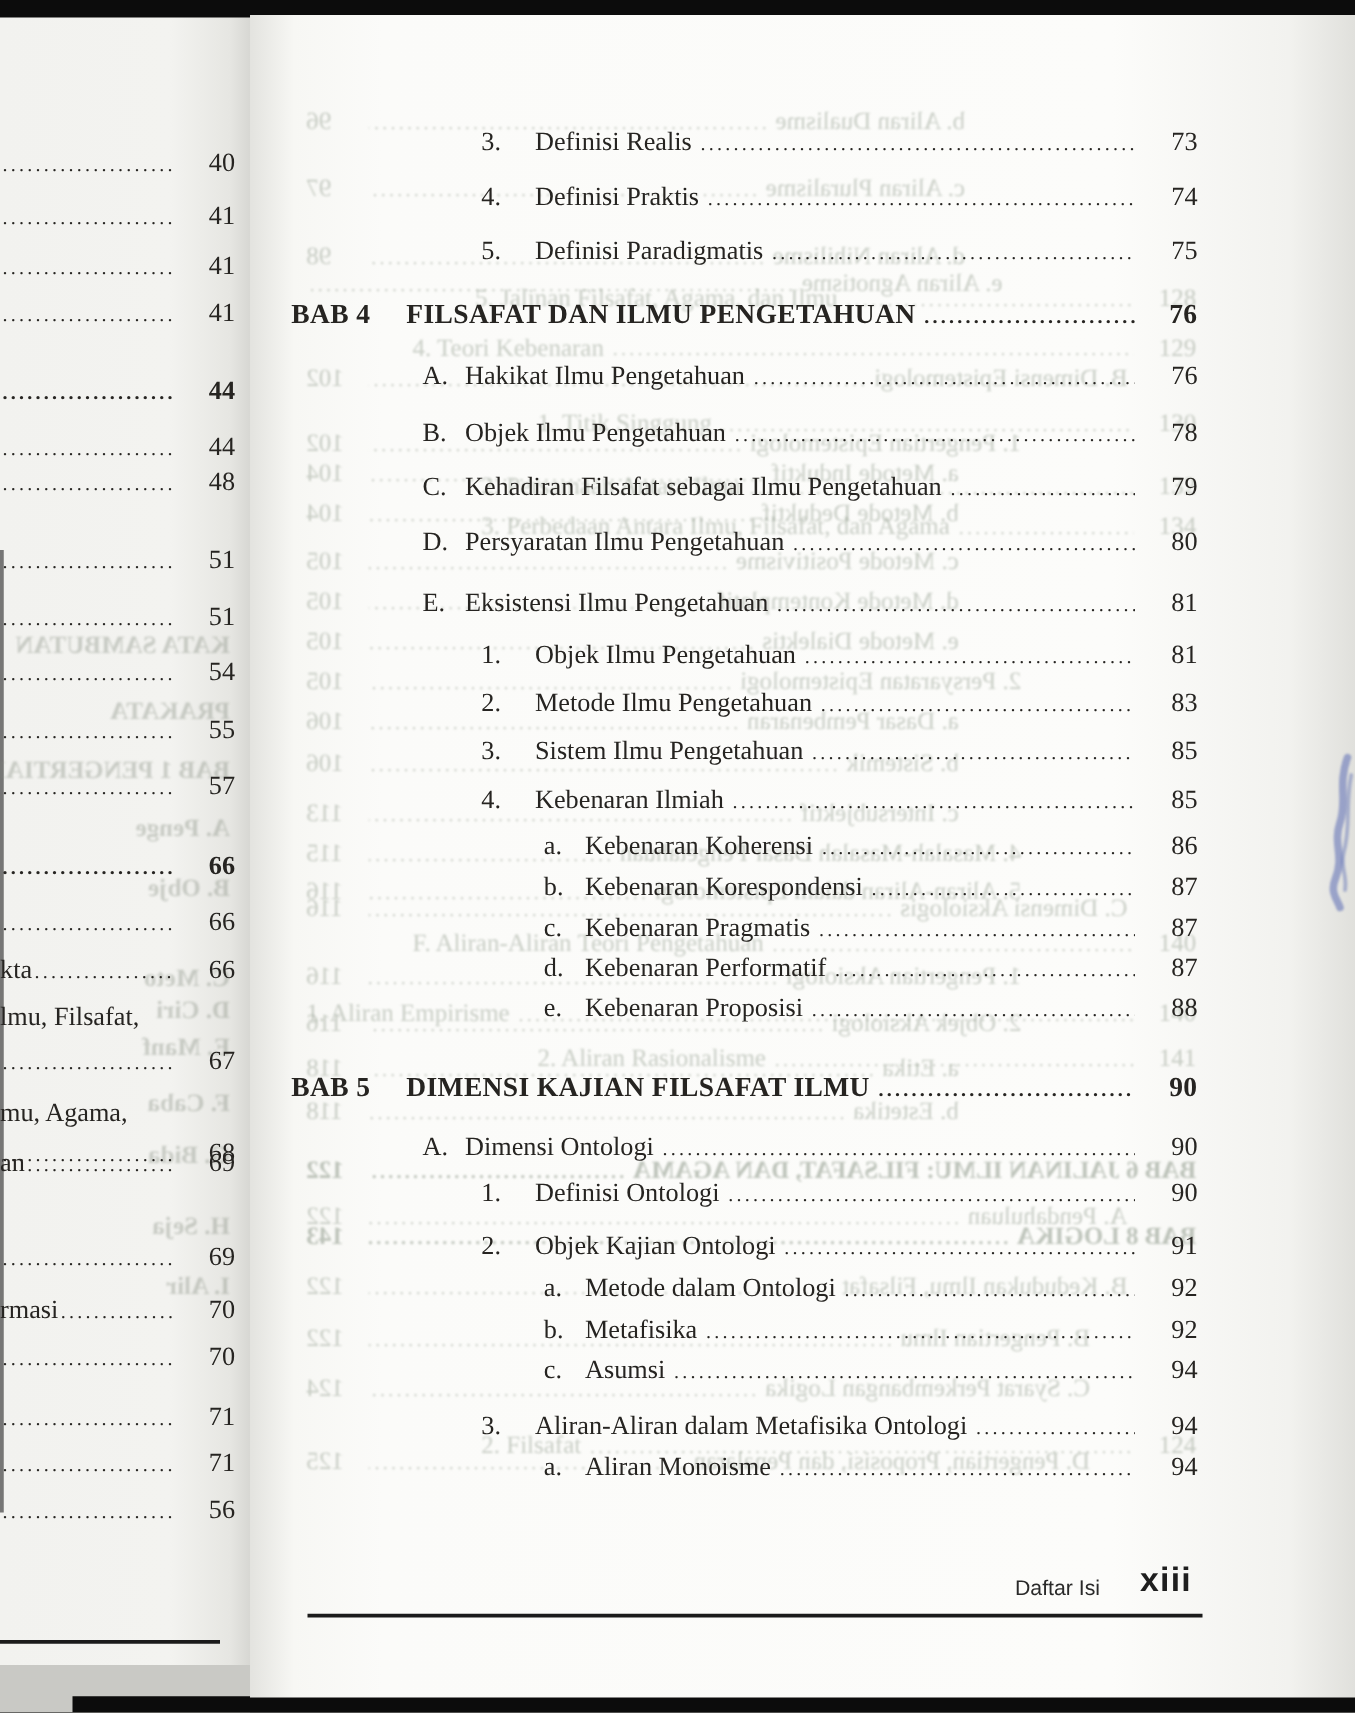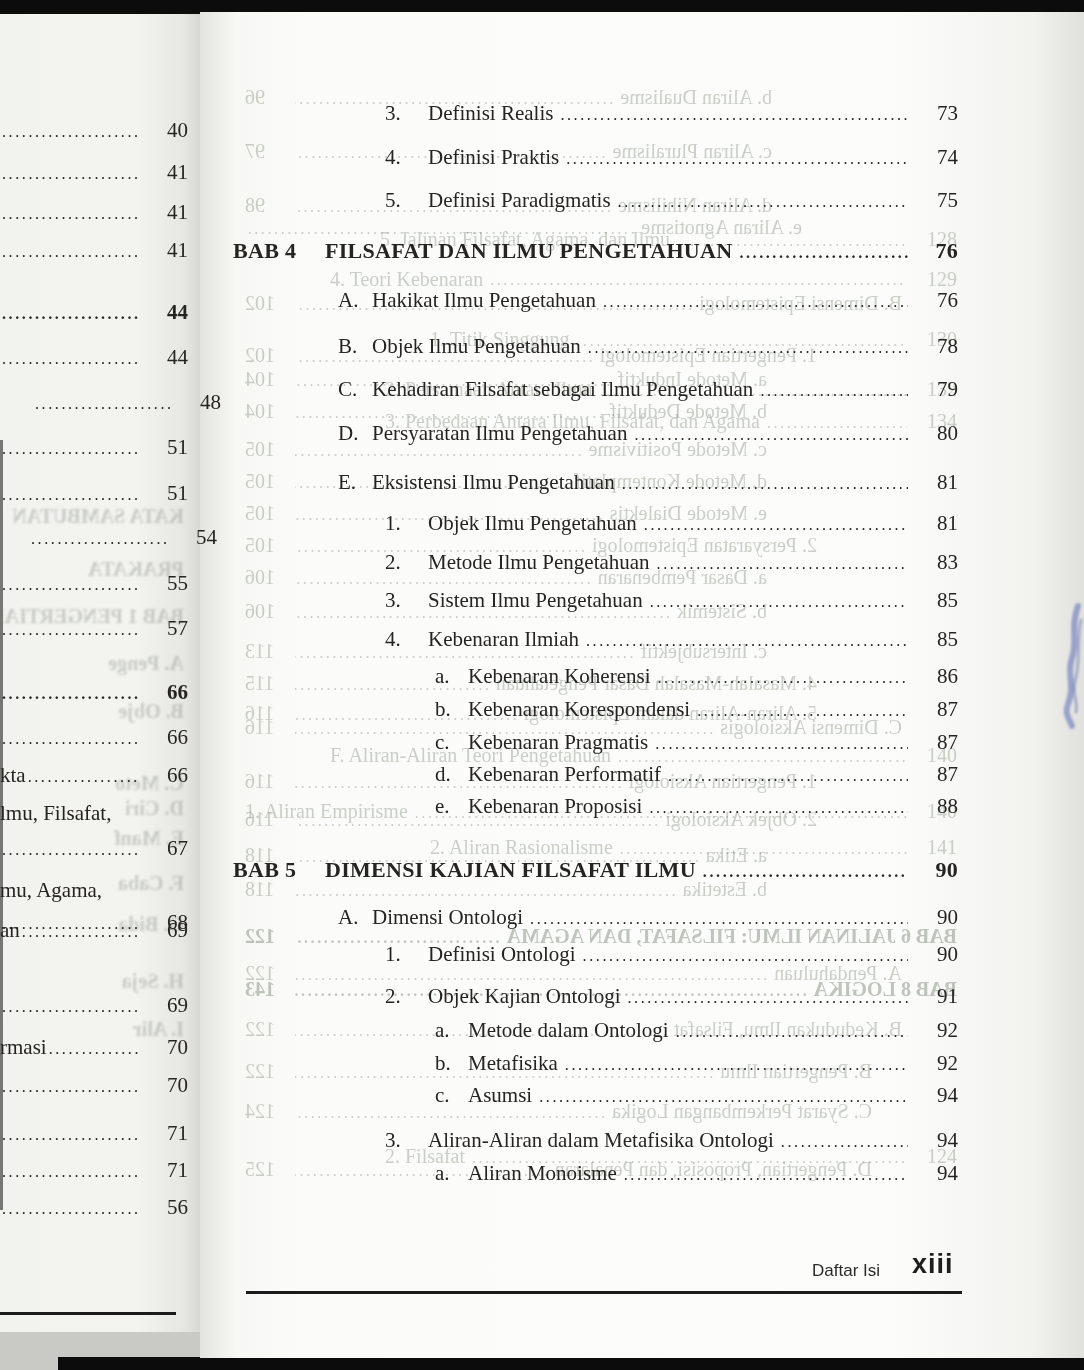--- a/index.html
+++ b/index.html
@@ -290,33 +290,33 @@
         <span class="pg">41</span>
       </div>
       <div class="lrow bold" style="top: 299px;">
         <span class="dots"></span>
         <span class="pg">44</span>
       </div>
       <div class="lrow" style="top: 344px;">
         <span class="dots"></span>
         <span class="pg">44</span>
       </div>
-      <div class="lrow" style="top: 389px; padding-left: 33px;">
+      <div class="lrow" style="top: 372px;">
         <span class="dots"></span>
         <span class="pg">48</span>
       </div>
       <div class="lrow" style="top: 434px;">
         <span class="dots"></span>
         <span class="pg">51</span>
       </div>
       <div class="lrow" style="top: 480px;">
         <span class="dots"></span>
         <span class="pg">51</span>
       </div>
-      <div class="lrow" style="top: 524px; padding-left: 29px;">
+      <div class="lrow" style="top: 524px;">
         <span class="dots"></span>
         <span class="pg">54</span>
       </div>
       <div class="lrow" style="top: 570px;">
         <span class="dots"></span>
         <span class="pg">55</span>
       </div>
       <div class="lrow" style="top: 615px;">
         <span class="dots"></span>
         <span class="pg">57</span>

